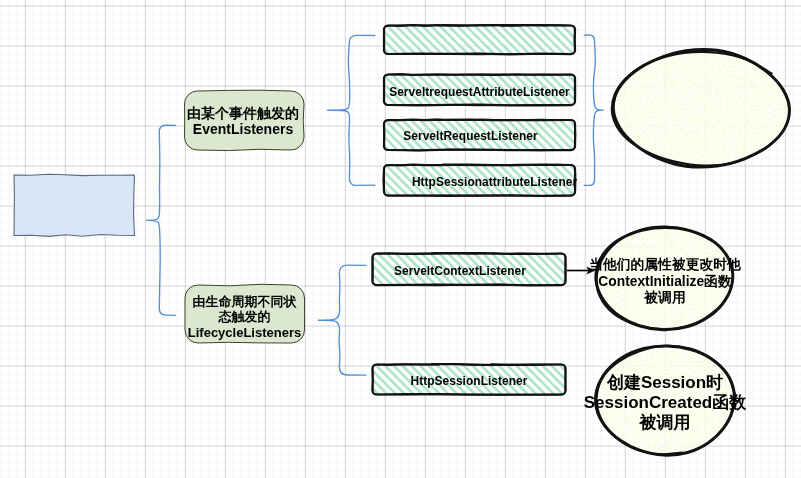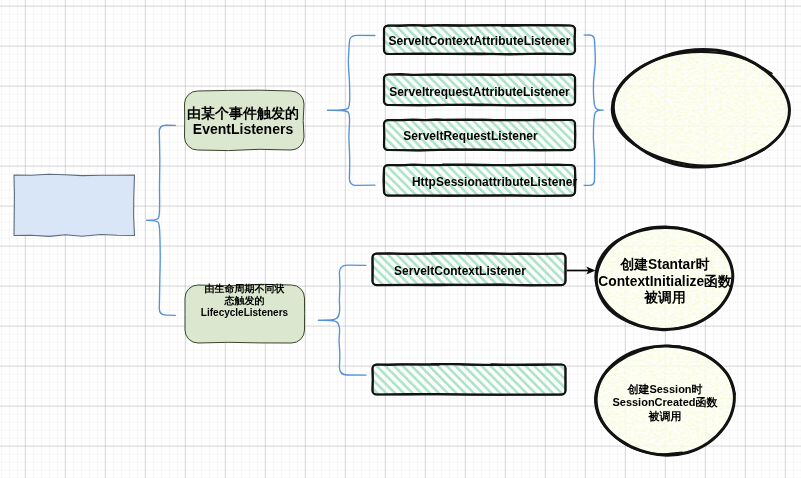--- a/index.html
+++ b/index.html
@@ -16,31 +16,31 @@
     background-size:40px 40px,40px 40px,8px 8px,8px 8px;
     background-position:24.8px 5.6px,24.8px 5.6px,0.8px 5.6px,0.8px 5.6px;
   }
   svg#art{position:absolute;inset:0;width:801px;height:478px;}
   .lbl{position:absolute;text-align:center;font-weight:bold;color:#000;
        line-height:1.12;white-space:pre;display:flex;align-items:center;
        justify-content:center;}
   #t-root{left:14.5px;top:177px;width:120px;height:60px;font-size:24.2px;
           letter-spacing:.2px;}
   #t-b1{left:178px;top:92px;width:130px;height:59px;font-size:14px;line-height:1.13;}
-  #t-b2{left:174px;top:272px;width:141px;height:58px;font-size:10px;line-height:1.18;}
+  #t-b2{left:174px;top:288px;width:141px;height:58px;font-size:13px;line-height:1.18;}
   .leaf-lbl{font-size:11.95px;letter-spacing:0.05px;}
   #t-l1{left:384px;top:27.5px;width:191px;height:28.5px;}
   #t-l2{left:384px;top:77px;width:191px;height:30.5px;}
   #t-l3{left:384px;top:122px;width:173px;height:30px;}
   #t-l4{left:384px;top:167px;width:221px;height:30.5px;}
   #t-l5{left:372.5px;top:255.5px;width:175px;height:31.5px;}
   #t-l6{left:372.5px;top:366.5px;width:193px;height:30px;}
   #t-n1{left:613px;top:53px;width:172px;height:117px;font-size:14.2px;line-height:1.13;}
   #t-n2{left:592px;top:231px;width:146px;height:102px;font-size:13.8px;line-height:1.19;}
-  #t-n3{left:590px;top:348px;width:150px;height:110px;font-size:11px;line-height:1.19;}
+  #t-n3{left:590px;top:348px;width:150px;height:110px;font-size:17px;line-height:1.19;}
 </style>
 </head>
 <body>
 
 <div id="canvas">
   <div id="grid"></div>
   <svg id="art" viewBox="0 0 801 478">
 <defs>
 <pattern id="hatch" width="6.2" height="6.2" patternTransform="rotate(-45)" patternUnits="userSpaceOnUse">
 <rect width="6.2" height="6.2" fill="#ffffff" fill-opacity="0.62"></rect>
@@ -90,24 +90,24 @@
 <path d="M708.4 442.7 C702.4 446.8 695.0 450.4 687.6 452.5 C680.1 454.6 671.5 455.4 663.6 455.1 C655.7 454.7 647.5 452.9 640.2 450.4 C633.0 448.0 626.0 444.3 620.2 440.2 C614.3 436.1 609.0 431.2 605.1 425.8 C601.2 420.4 598.3 414.2 597.0 408.0 C595.7 401.9 595.9 395.1 597.5 389.0 C599.1 382.9 602.3 376.6 606.5 371.3 C610.7 366.1 616.4 361.1 622.6 357.3 C628.8 353.5 636.3 350.4 643.8 348.5 C651.2 346.7 659.5 345.8 667.4 346.0 C675.2 346.2 683.4 347.4 690.8 349.6 C698.1 351.7 705.5 354.9 711.5 358.9 C717.6 363.0 723.1 368.2 726.9 373.7 C730.6 379.2 733.1 385.8 734.0 392.0 C734.9 398.2 734.2 404.8 732.4 410.8 C730.7 416.8 727.6 422.8 723.6 428.1 C719.6 433.4 714.4 438.6 708.4 442.7 Z" fill="none" stroke="#121212" stroke-width="3.0"></path>
 <path d="M681.9 452.6 C677.6 452.9 664.7 455.1 656.4 454.2 C648.1 453.4 639.5 450.9 632.1 447.6 C624.8 444.3 618.0 439.7 612.5 434.7 C607.0 429.6 602.1 423.6 599.2 417.4 C596.4 411.1 594.7 403.7 595.2 397.0 C595.7 390.3 598.4 383.1 602.3 377.3 C606.2 371.4 612.1 366.1 618.3 361.8 C624.5 357.5 631.8 353.8 639.4 351.2 C647.0 348.6 655.5 346.5 663.8 346.0 C672.1 345.5 681.3 346.3 689.2 348.4 C697.2 350.5 705.1 354.2 711.5 358.6 C717.9 363.0 723.6 368.7 727.5 374.7 C731.4 380.6 733.7 391.0 734.9 394.3" fill="none" stroke="#121212" stroke-width="2.2" stroke-linecap="round"></path>
 <path d="M566.9 270.5 L590 270.5" fill="none" stroke="#080808" stroke-width="1.7"></path>
 <path d="M586.2 266.4 L595.6 270.5 L586.2 274.6 L588.6 270.5 Z" fill="#080808"></path>
 </svg>
   <div class="lbl" id="t-b1">由某个事件触发的
 EventListeners</div>
   <div class="lbl" id="t-b2">由生命周期不同状
 态触发的
 LifecycleListeners</div>
-  <div class="lbl leaf-lbl" id="t-l1">ServeltContextAttributeListener</div>
   <div class="lbl leaf-lbl" id="t-l2">ServeltrequestAttributeListener</div>
   <div class="lbl leaf-lbl" id="t-l3">ServeltRequestListener</div>
   <div class="lbl leaf-lbl" id="t-l4">HttpSessionattributeListener</div>
   <div class="lbl leaf-lbl" id="t-l5">ServeltContextListener</div>
-  <div class="lbl" id="t-n2">创建Stantar时
+  <div class="lbl leaf-lbl" id="t-l6">HttpSessionListener</div>
+  <div class="lbl" id="t-n2">当他们的属性被更改时他
 ContextInitialize函数
 被调用</div>
   <div class="lbl" id="t-n3">创建Session时
 SessionCreated函数
 被调用</div>
 </div>
 
 </body></html>

